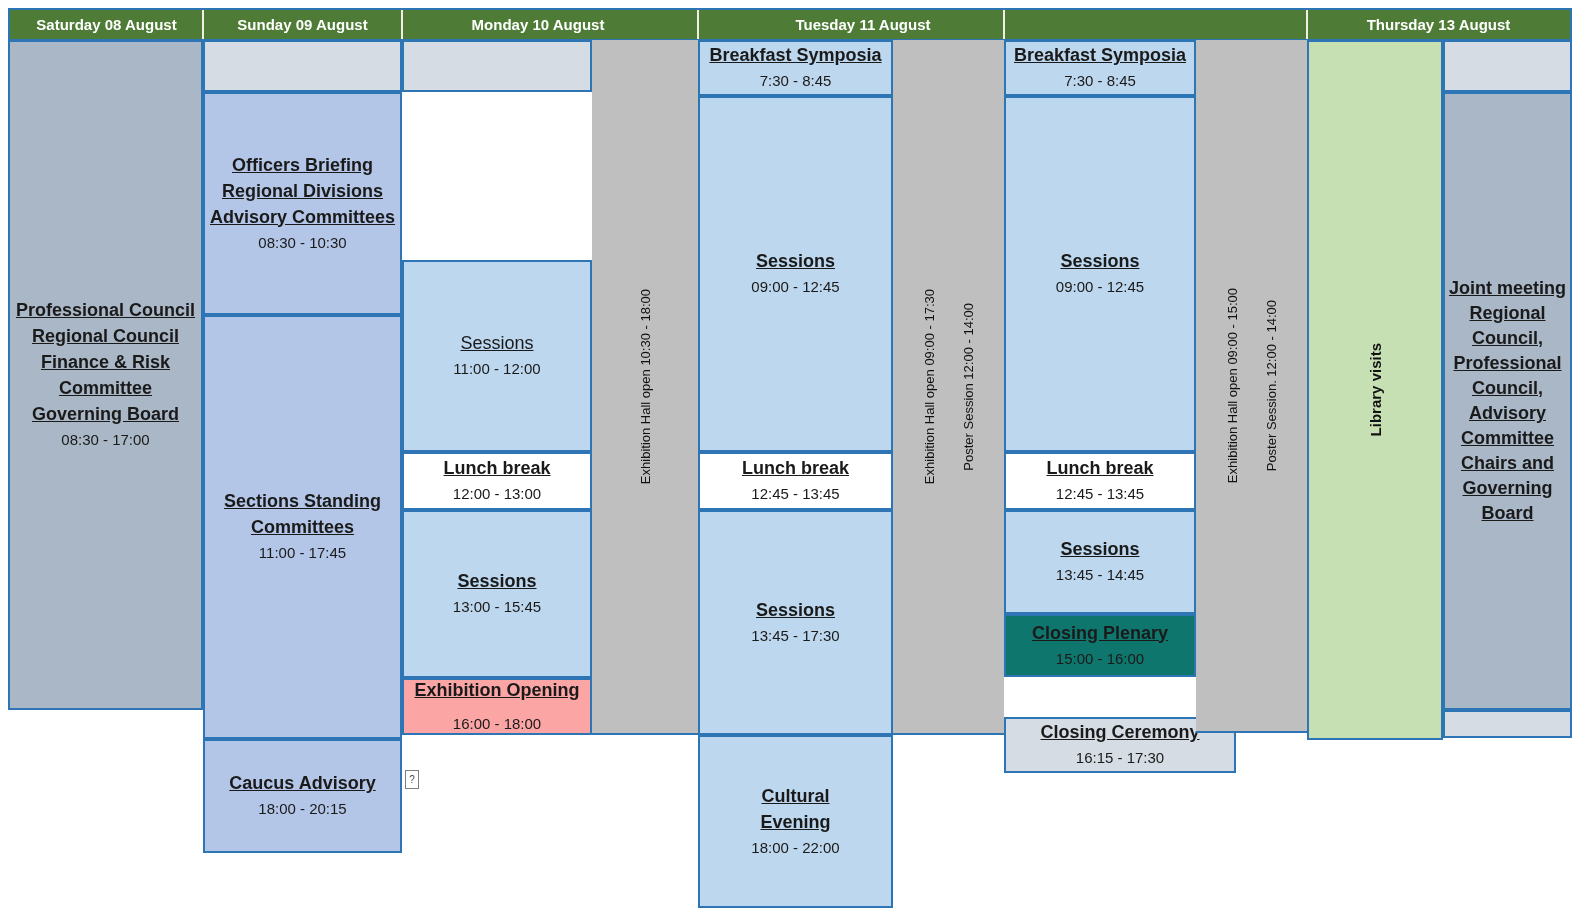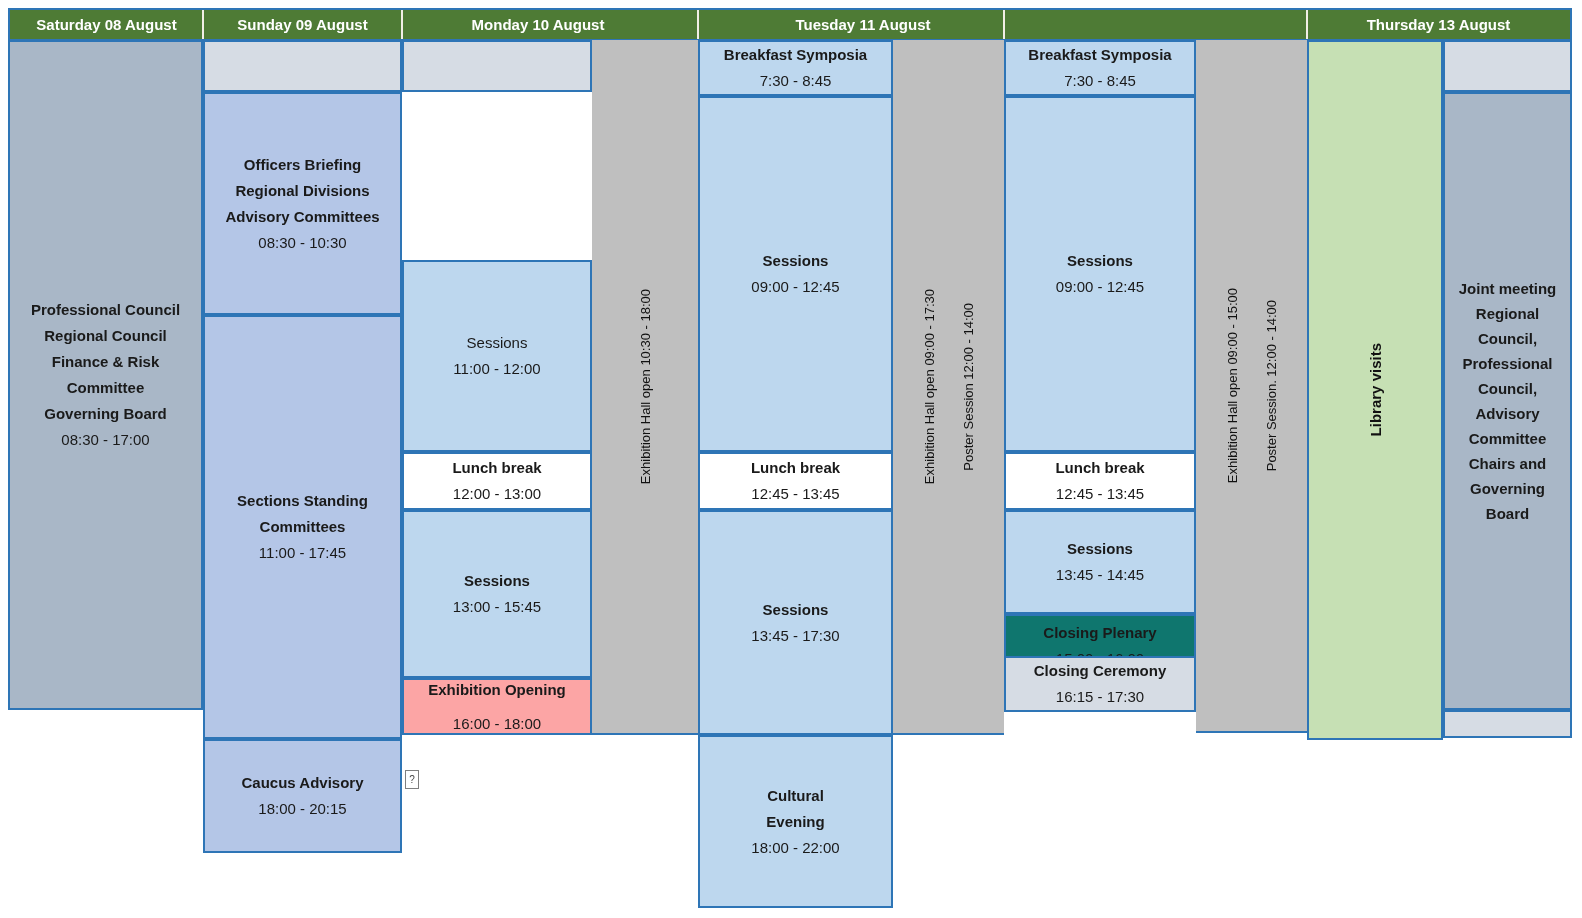--- a/index.html
+++ b/index.html
@@ -13,21 +13,21 @@
   .hdr-cell {
     position:absolute; top:0; height:100%; display:flex; align-items:center; justify-content:center;
     color:#ffffff; font-weight:bold; font-size:15px; white-space:nowrap;
   }
   .hdr-div { position:absolute; top:0; height:100%; width:2px; background:#f1efe6; }
   .block {
     position:absolute; box-sizing:border-box; border:2px solid #2e75b6;
     display:flex; flex-direction:column; align-items:center; justify-content:center;
     text-align:center; overflow:hidden;
   }
-  .title { font-weight:bold; font-size:15px; line-height:26px; white-space:pre-line; }
+  .title { font-weight:bold; font-size:18px; line-height:26px; white-space:pre-line;text-decoration:underline; }
   .title.regular { font-weight:normal; }
   .title.tight { line-height:25px; }
   .time { font-weight:normal; font-size:15px; line-height:26px; white-space:nowrap; }
   .strip {
     position:absolute; box-sizing:border-box; border-bottom:2px solid #2e75b6;
     display:flex; flex-direction:row; align-items:center; justify-content:center; gap:26px;
   }
   .vtext {
     writing-mode:vertical-rl; transform:rotate(180deg);
     font-size:13px; color:#111111; white-space:nowrap; line-height:1;
@@ -142,21 +142,21 @@
     <div class="time">12:45 - 13:45</div>
   </div>
   <div class="block" style="left: 1004px; top: 510px; width: 192px; height: 104px; background-color: rgb(189, 215, 238);">
     <div class="title">Sessions</div>
     <div class="time">13:45 - 14:45</div>
   </div>
   <div class="block" style="left: 1004px; top: 614px; width: 192px; height: 63px; background-color: #0f766e;">
     <div class="title">Closing Plenary</div>
     <div class="time">15:00 - 16:00</div>
   </div>
-  <div class="block" style="left: 1004px; top: 656px; width: 192px; height: 56px; background-color: rgb(214, 220, 228); text-align: center;">
+  <div class="block" style="left: 1004px; top: 717px; width: 232px; height: 56px; background-color: rgb(214, 220, 228); text-align: center;">
     <div class="title">Closing Ceremony</div>
     <div class="time">16:15 - 17:30</div>
   </div>
   <div class="strip" style="left: 1196px; top: 40px; width: 111px; height: 693px; background-color: rgb(191, 191, 191);">
     <div class="vtext">Exhibition Hall open 09:00 - 15:00</div>
     <div class="vtext">Poster Session. 12:00 - 14:00</div>
   </div>
 
   <div class="block" style="left: 1307px; top: 40px; width: 136px; height: 700px; background-color: rgb(198, 224, 180);">
     <div class="vtext big">Library visits</div>

